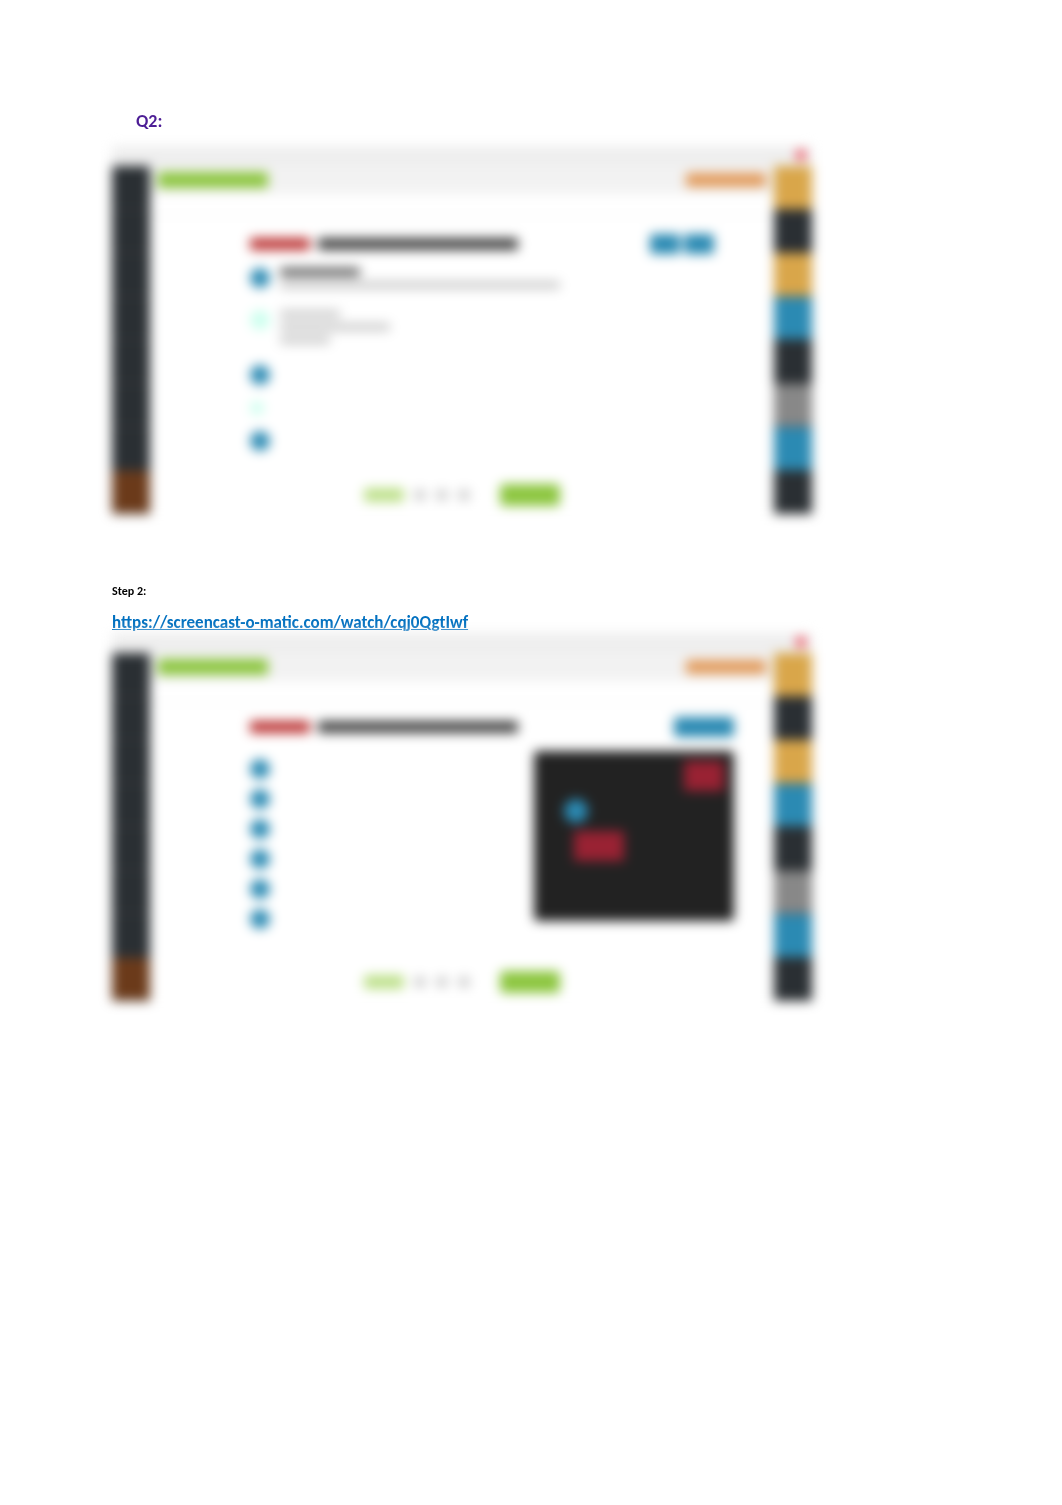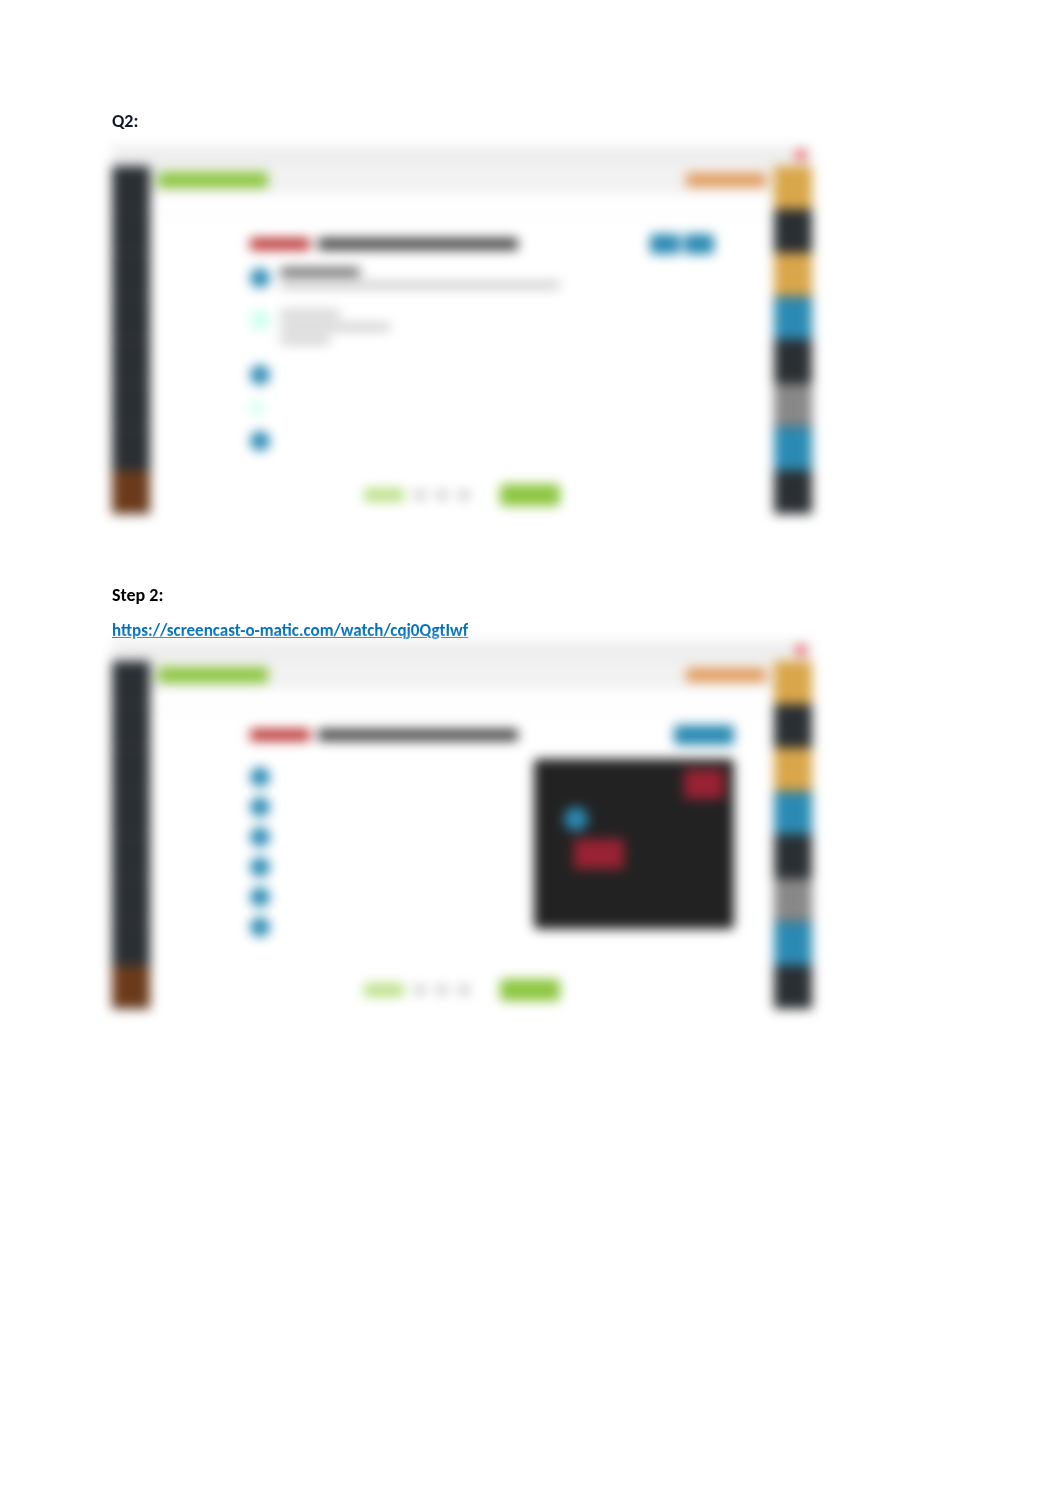--- a/index.html
+++ b/index.html
@@ -7,22 +7,23 @@
       width: 1062px;
       height: 1505px;
       background: #ffffff;
       font-family: Calibri, Arial, sans-serif;
       position: relative;
       padding: 110px 112px 0 112px;
     }
     .heading-q2 {
       font-weight: bold;
       font-size: 18px;
-      color: #0f172a;
+      color: #4c1d95;
       margin-bottom: 14px;
+      margin-left: 24px;
     }
     .screenshot {
       width: 700px;
       height: 368px;
       position: relative;
       filter: blur(6px);
       margin-bottom: 70px;
     }
     .ss-titlebar {
       height: 20px;
@@ -98,21 +99,21 @@
       position: absolute; bottom: 8px; left: 0; right: 0;
       display: flex; align-items: center; justify-content: center; gap: 10px;
       padding: 0 60px;
     }
     .ft-chip { width: 40px; height: 14px; background: #bde08a; border-radius: 3px; }
     .ft-dot { width: 12px; height: 12px; background: #ccc; border-radius: 50%; }
     .ft-btn { width: 60px; height: 22px; background: #8cc63f; border-radius: 4px; margin-left: 20px; }
 
     .heading-step2 {
       font-weight: bold;
-      font-size: 18px;
+      font-size: 12px;
       color: #000;
       margin-bottom: 14px;
     }
     .link-text {
       color: #0070c0;
       font-size: 17px;
       font-weight: bold;
       text-decoration: underline;
       margin-bottom: 0;
       display: block;

